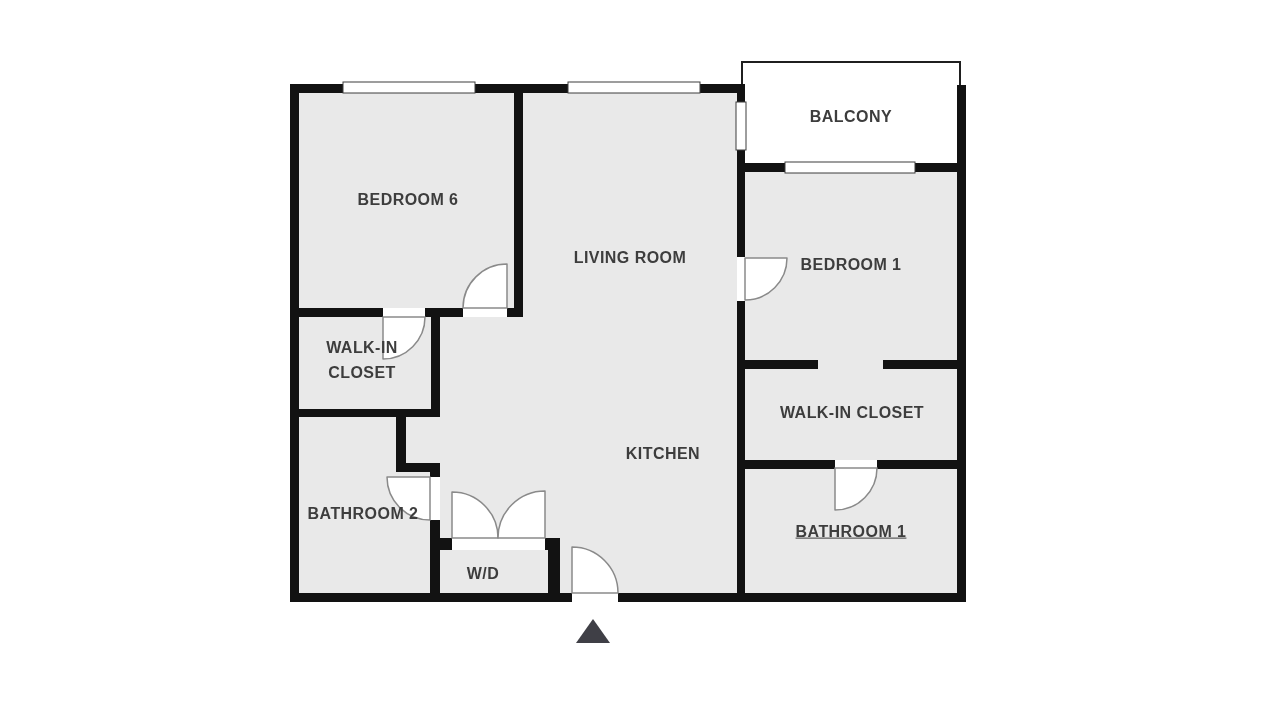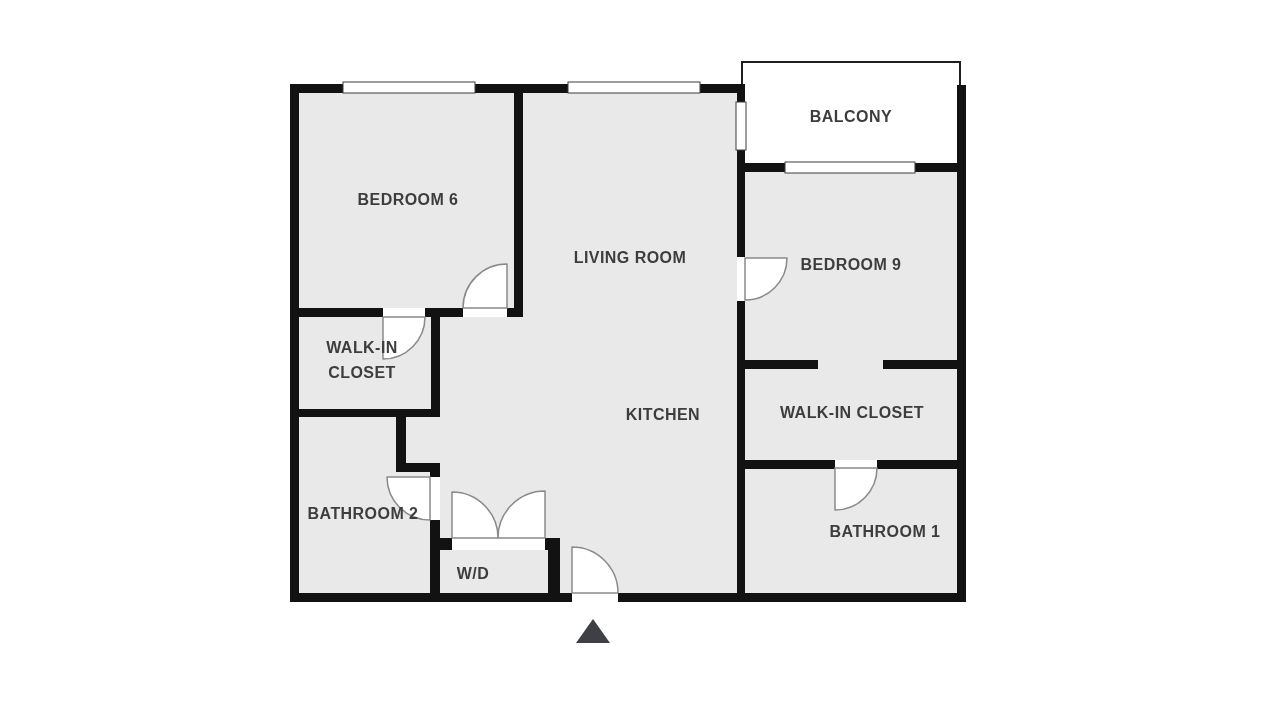--- a/index.html
+++ b/index.html
@@ -84,20 +84,20 @@
       <path d="M 430 477 L 387 477 A 43 43 0 0 0 430 520 Z" fill="#ffffff" stroke="#8a8a8a" stroke-width="1.5" stroke-linejoin="round"></path>
       <path d="M 835 468 L 835 510 A 42 42 0 0 0 877 468 Z" fill="#ffffff" stroke="#8a8a8a" stroke-width="1.5" stroke-linejoin="round"></path>
       <path d="M 572 593 L 572 547 A 46 46 0 0 1 618 593 Z" fill="#ffffff" stroke="#8a8a8a" stroke-width="1.5" stroke-linejoin="round"></path>
       <path d="M 452 538 L 452 492 A 46 46 0 0 1 498 538 Z" fill="#ffffff" stroke="#8a8a8a" stroke-width="1.5" stroke-linejoin="round"></path>
       <path d="M 545 538 L 545 491 A 47 47 0 0 0 498 538 Z" fill="#ffffff" stroke="#8a8a8a" stroke-width="1.5" stroke-linejoin="round"></path>
       <polygon points="593,619 576,643 610,643" fill="#3f3f46"></polygon>
     </svg>
   <div class="room-label" style="left: 408px; top: 200px; width: 140px; color: rgb(61, 61, 61);">BEDROOM 6</div>
   <div class="room-label" style="left: 630px; top: 244px; width: 160px; color: rgb(61, 61, 61); margin-top: 14px;">LIVING ROOM</div>
   <div class="room-label" style="left: 851px; top: 117px; width: 120px; color: rgb(61, 61, 61);">BALCONY</div>
-  <div class="room-label" style="left: 851px; top: 265px; width: 140px; color: rgb(61, 61, 61);">BEDROOM 9</div>
+  <div class="room-label" style="left: 851px; top: 265px; width: 140px; color: rgb(61, 61, 61);">BEDROOM 1</div>
   <div class="room-label" style="left: 362px; top: 361px; width: 90px; color: rgb(61, 61, 61);">WALK-IN CLOSET</div>
-  <div class="room-label" style="left: 663px; top: 415px; width: 120px; color: rgb(61, 61, 61);">KITCHEN</div>
+  <div class="room-label" style="left: 663px; top: 454px; width: 120px; color: rgb(61, 61, 61);">KITCHEN</div>
   <div class="room-label" style="left: 852px; top: 413px; width: 170px; color: rgb(61, 61, 61);">WALK-IN CLOSET</div>
   <div class="room-label" style="left: 363px; top: 514px; width: 140px; color: rgb(61, 61, 61); text-align: center;">BATHROOM 2</div>
-  <div class="room-label" style="left: 885px; top: 532px; width: 140px; color: rgb(61, 61, 61);">BATHROOM 1</div>
-  <div class="room-label" style="left: 473px; top: 574px; width: 60px; color: rgb(61, 61, 61);">W/D</div>
+  <div class="room-label" style="left: 851px; top: 532px; width: 140px; color: rgb(61, 61, 61); text-decoration: underline;">BATHROOM 1</div>
+  <div class="room-label" style="left: 483px; top: 574px; width: 60px; color: rgb(61, 61, 61);">W/D</div>
 </div>
 
 </body></html>

